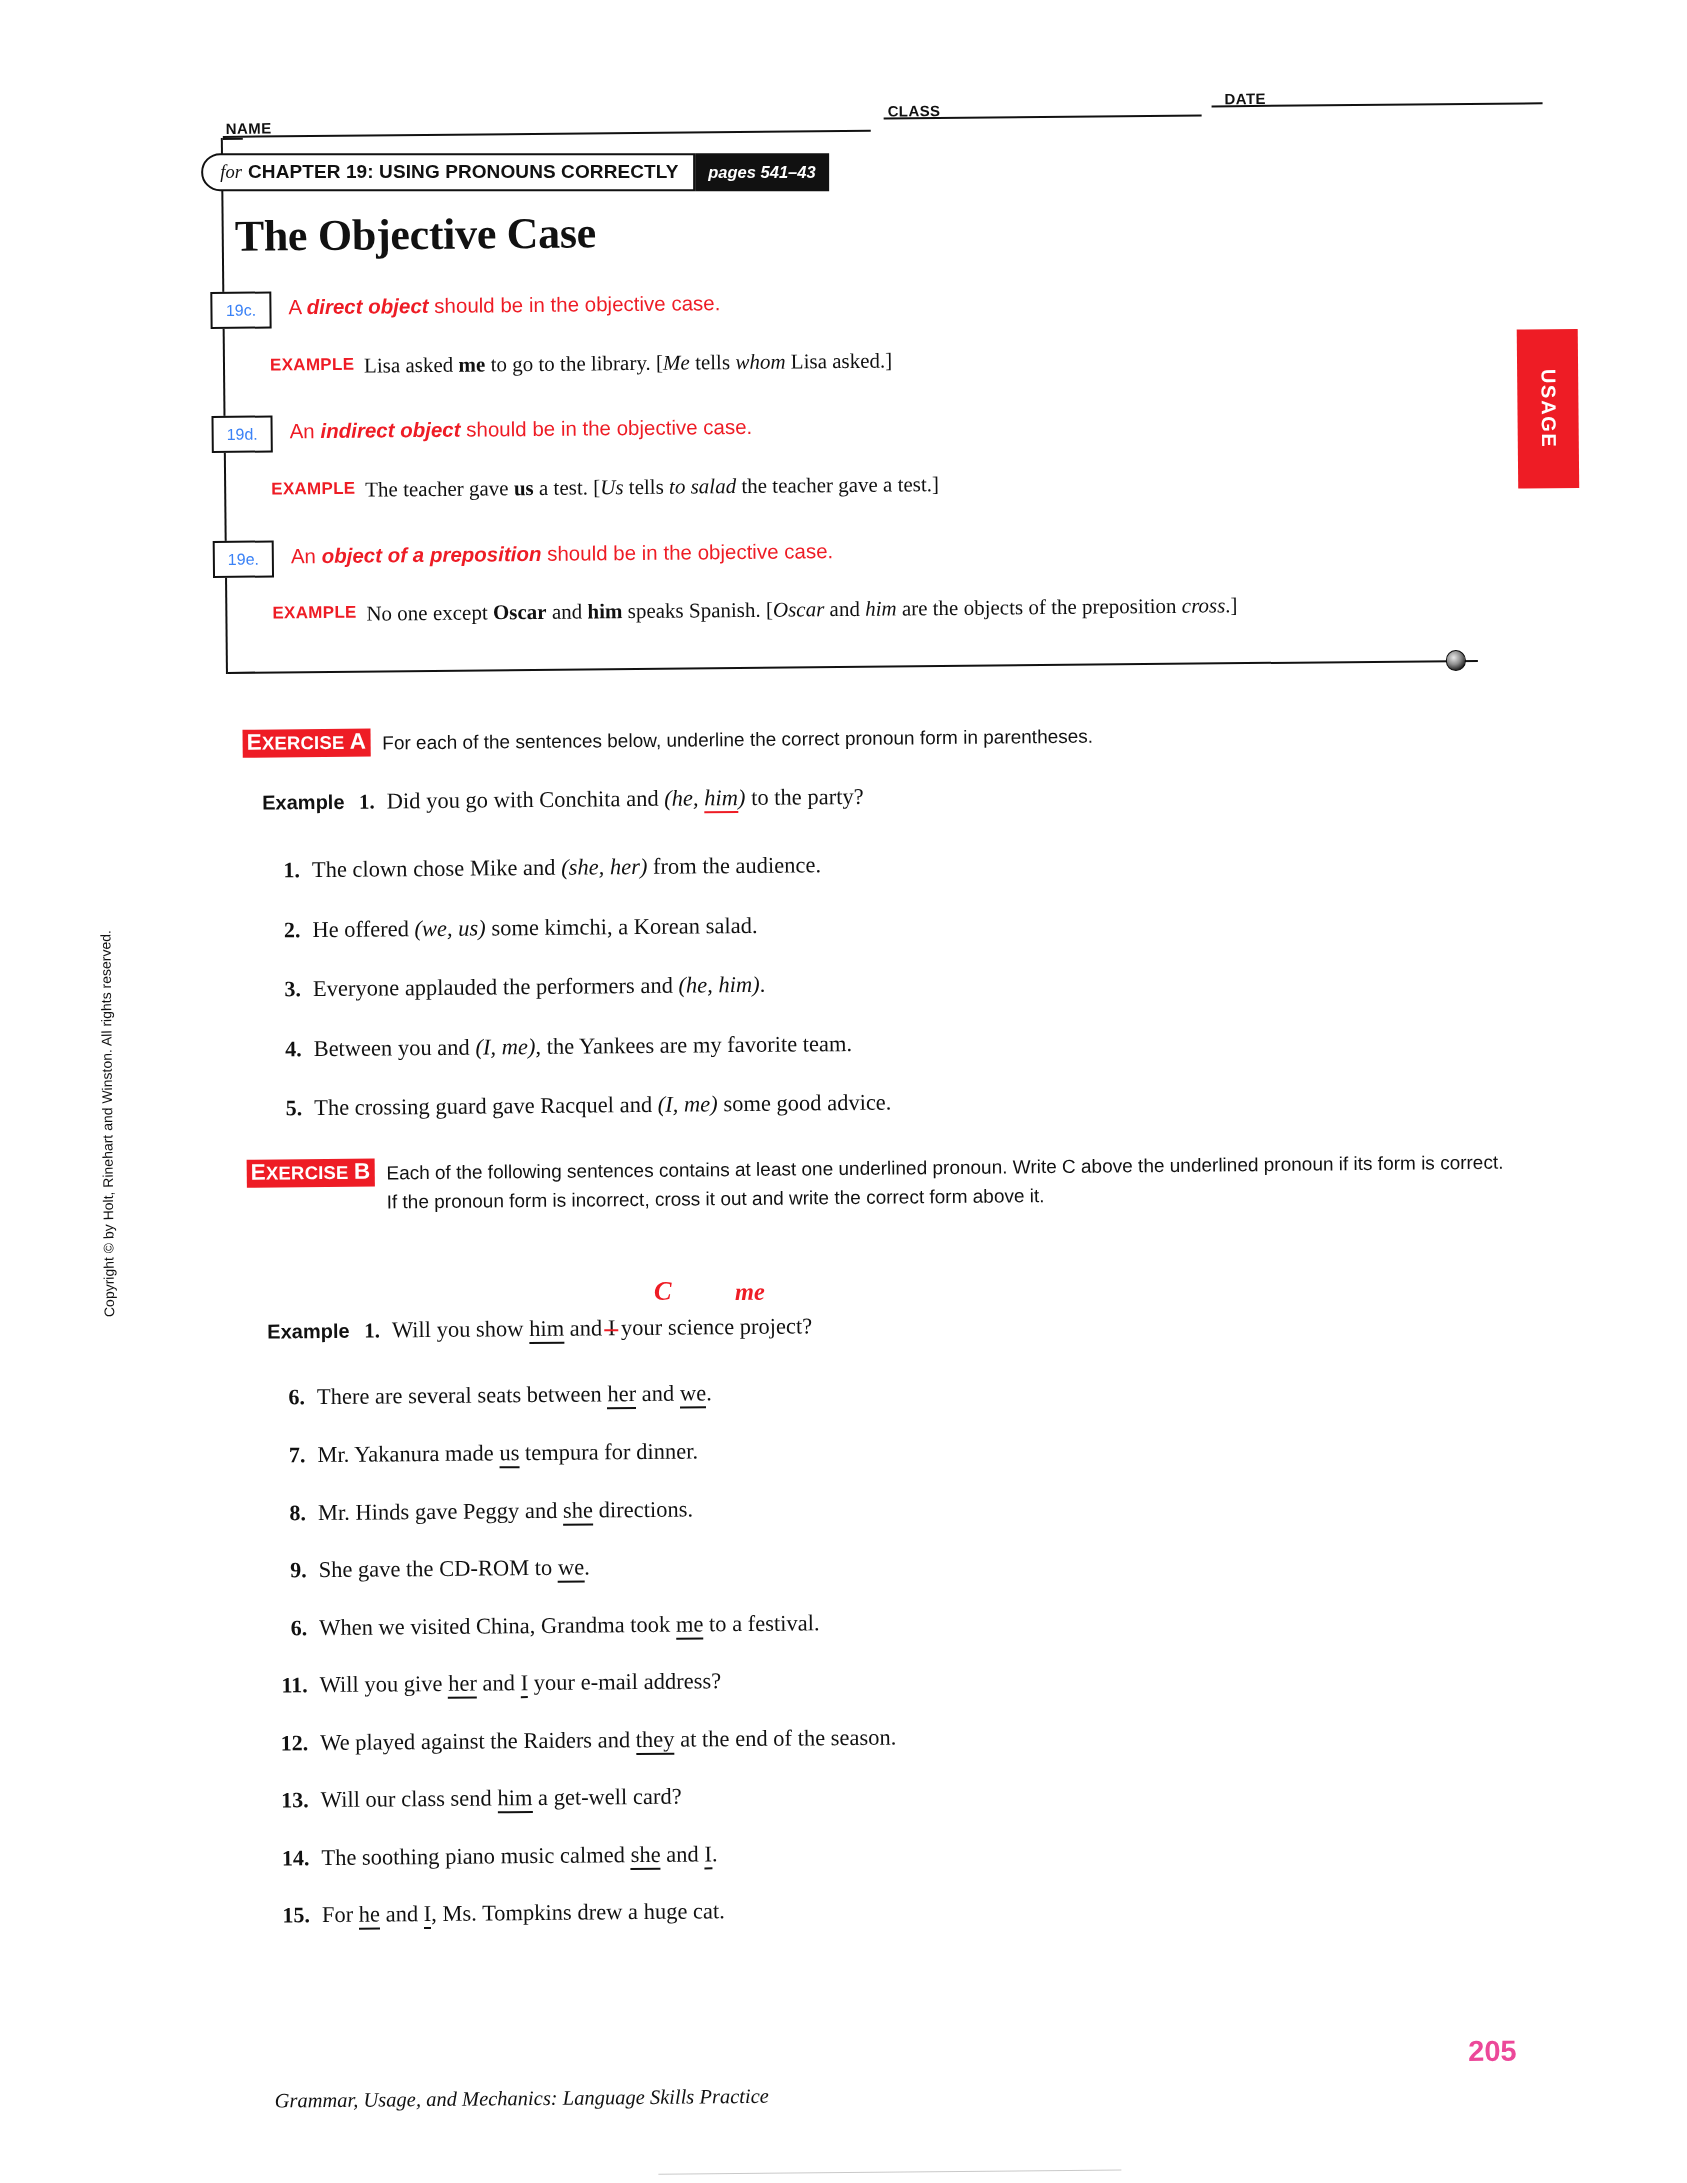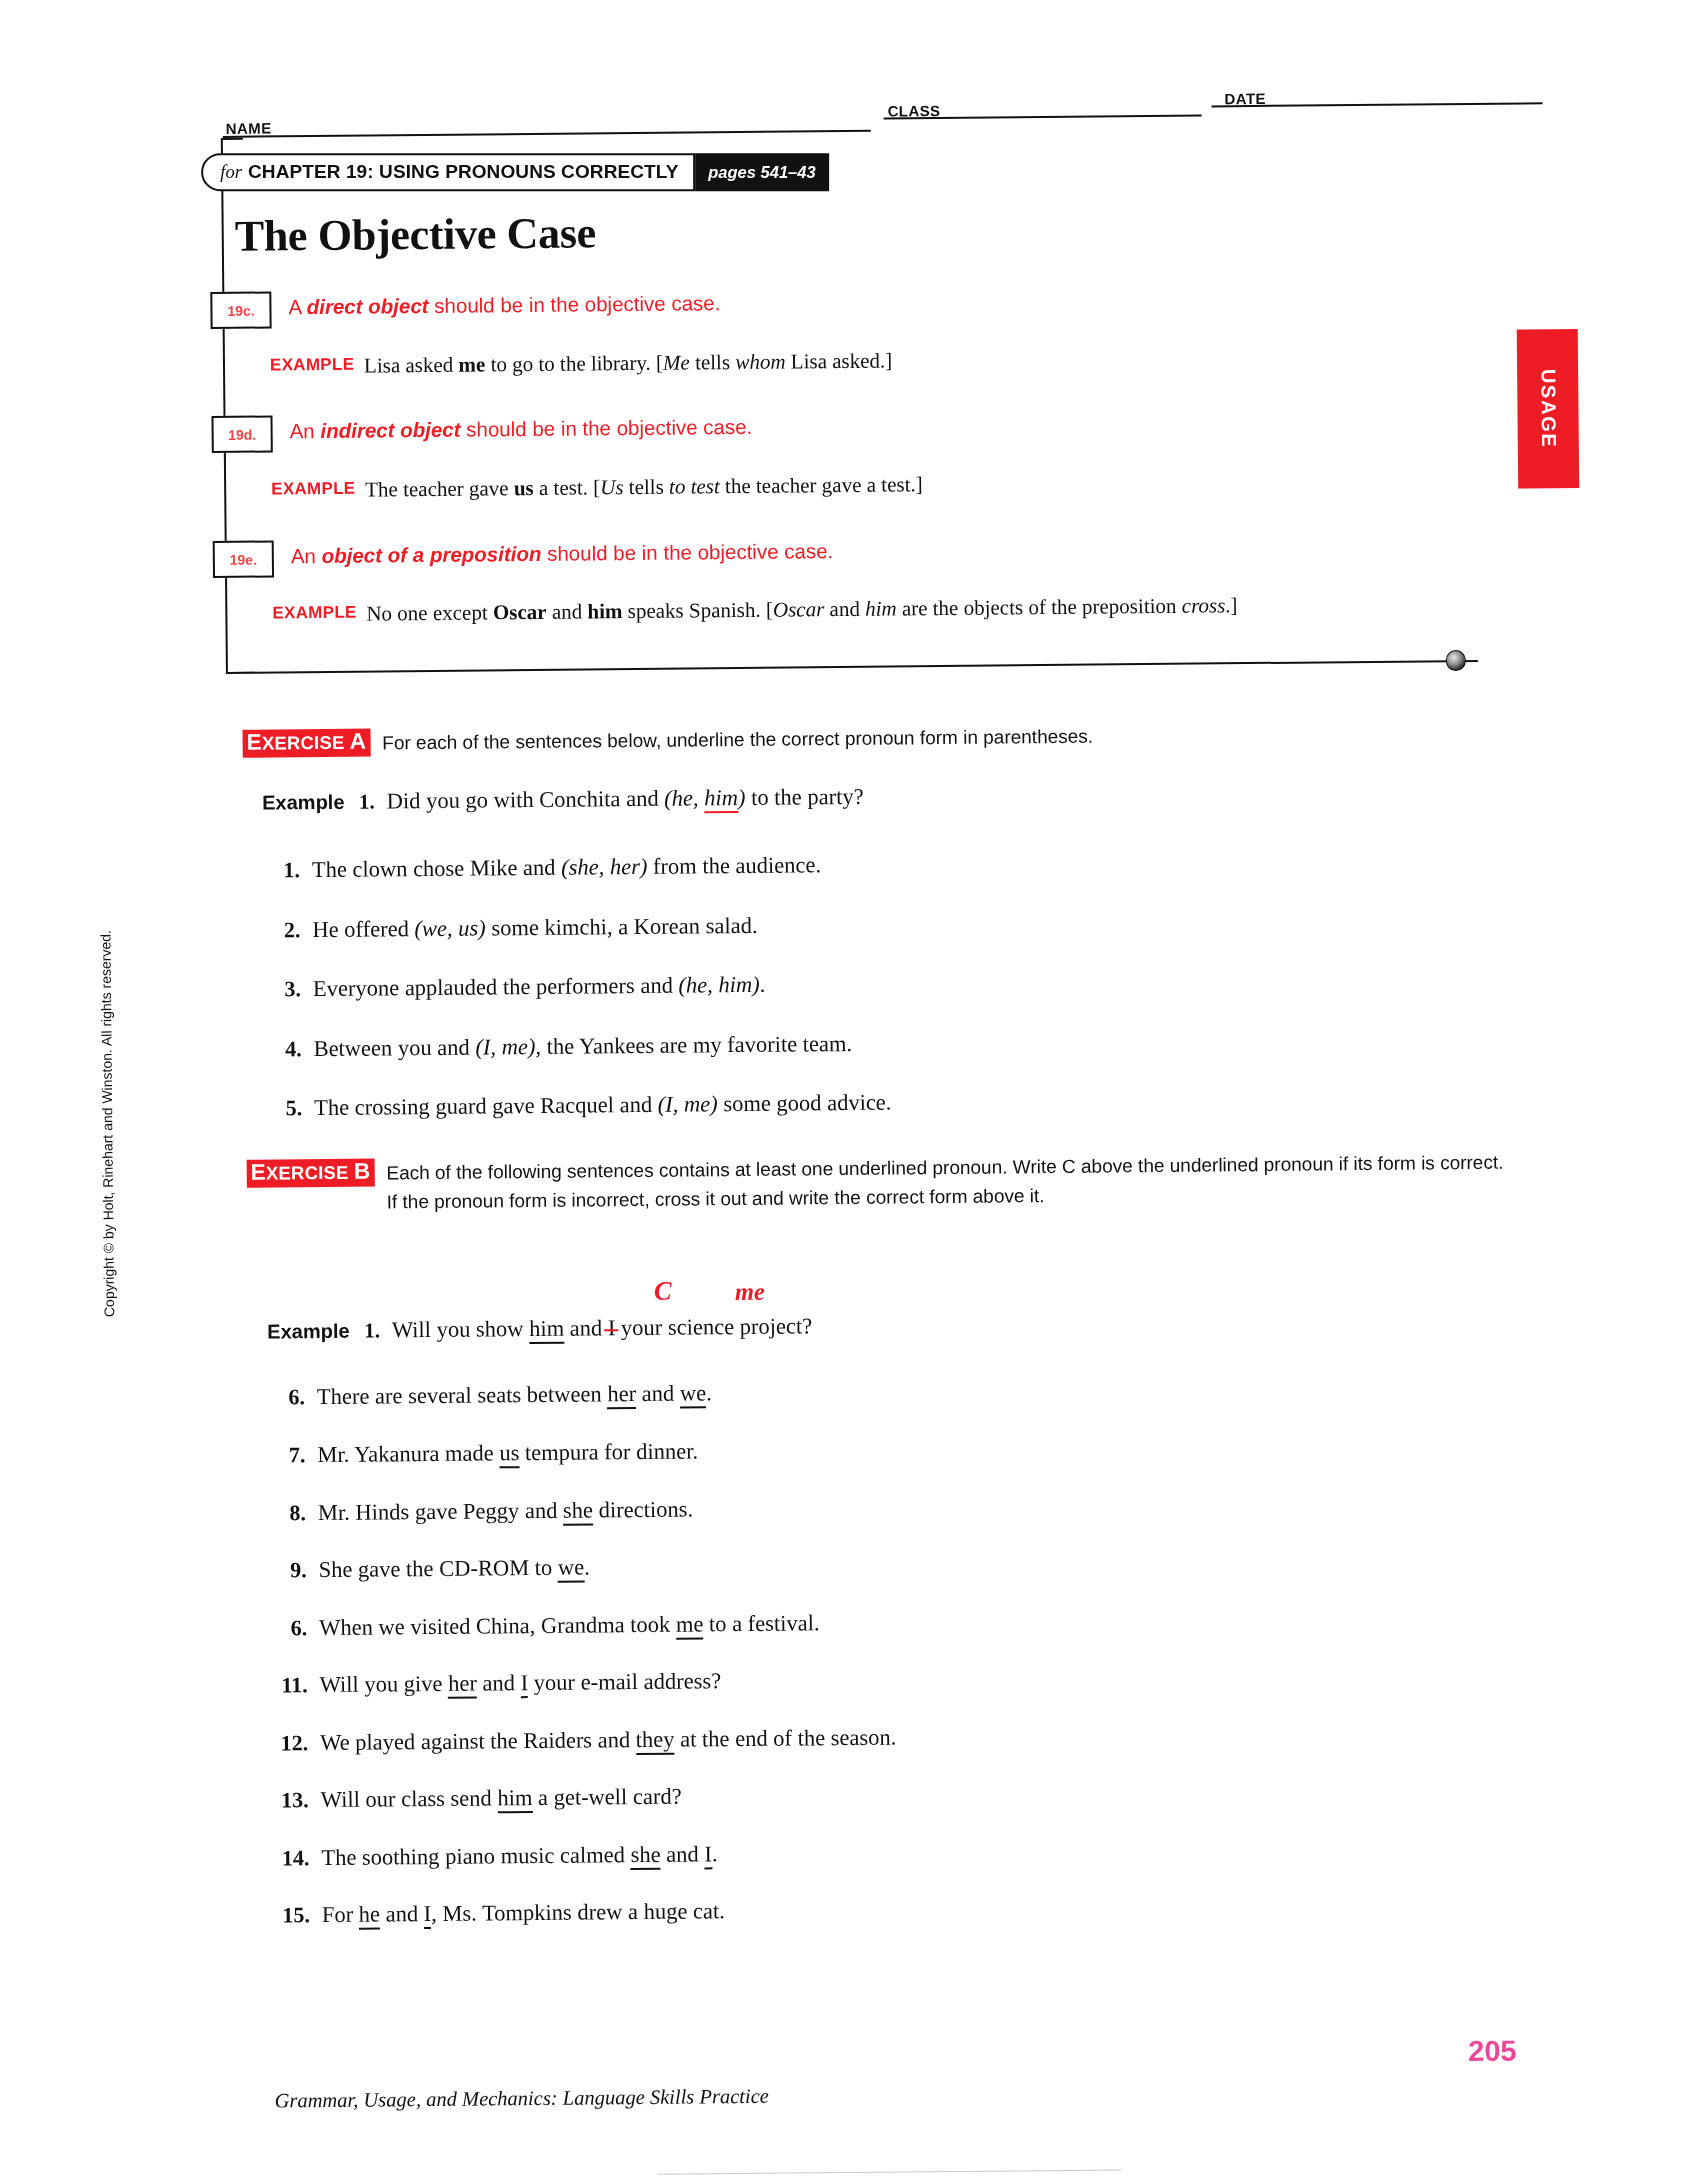--- a/index.html
+++ b/index.html
@@ -155,23 +155,23 @@
   .rule-tag {
     width: 61px;
     min-width: 61px;
     height: 37px;
     border: 2px solid #111;
     background: #fff;
     display: flex;
     align-items: center;
     justify-content: center;
     font-family: "Liberation Sans", sans-serif;
-    font-weight: bold;
-    font-size: 14px;
-    color: #ef4444;
+    font-weight: normal;
+    font-size: 16px;
+    color: #3b82f6;
     box-sizing: border-box;
   }
   .rule-text {
     margin-left: 17px;
     margin-top: 4px;
     font-family: "Liberation Sans", sans-serif;
     font-size: 20.5px;
     color: #ee1c25;
     white-space: nowrap;
   }
@@ -438,21 +438,21 @@
   </div>
 
   <div class="rule-row rule-19d">
     <div class="rule-tag">19d.</div>
     <div class="rule-text">
       <span>An </span><b>indirect object</b><span> should be in the objective case.</span>
     </div>
   </div>
   <div class="ex-row ex-19d">
     <div class="ex-label">EXAMPLE</div>
-    <div class="ex-body">The teacher gave <b>us</b> a test. [<i>Us</i> tells <i>to test</i> the teacher gave a test.]</div>
+    <div class="ex-body">The teacher gave <b>us</b> a test. [<i>Us</i> tells <i>to salad</i> the teacher gave a test.]</div>
   </div>
 
   <div class="rule-row rule-19e">
     <div class="rule-tag">19e.</div>
     <div class="rule-text">
       <span>An </span><b>object of a preposition</b><span> should be in the objective case.</span>
     </div>
   </div>
   <div class="ex-row ex-19e">
     <div class="ex-label">EXAMPLE</div>

